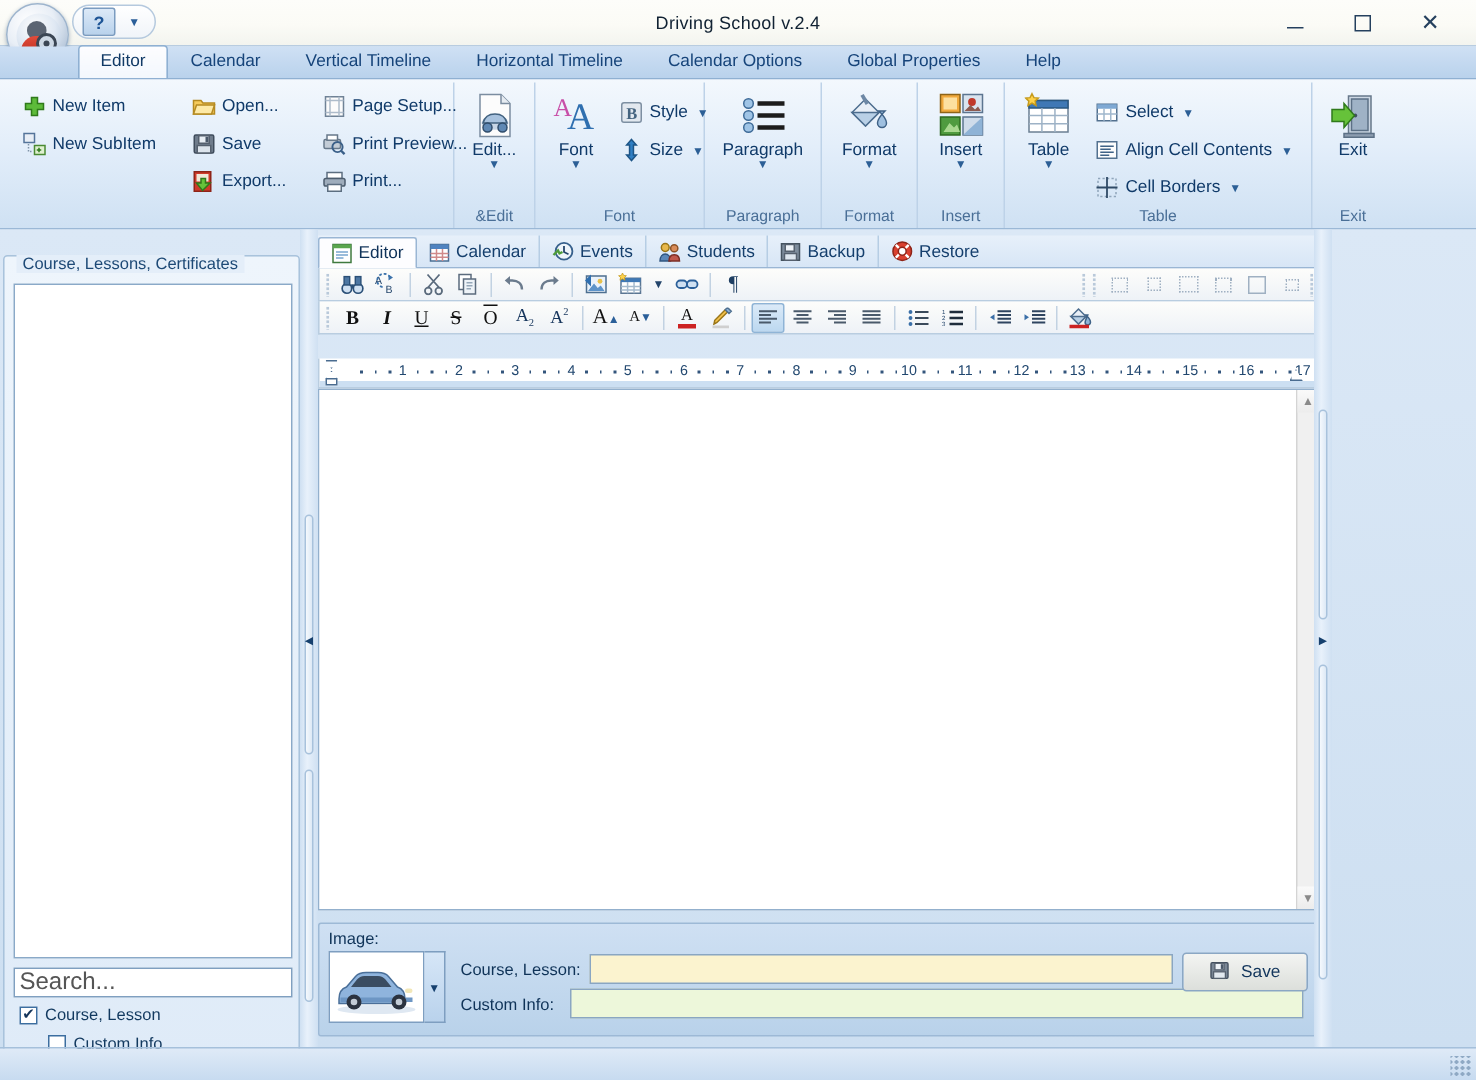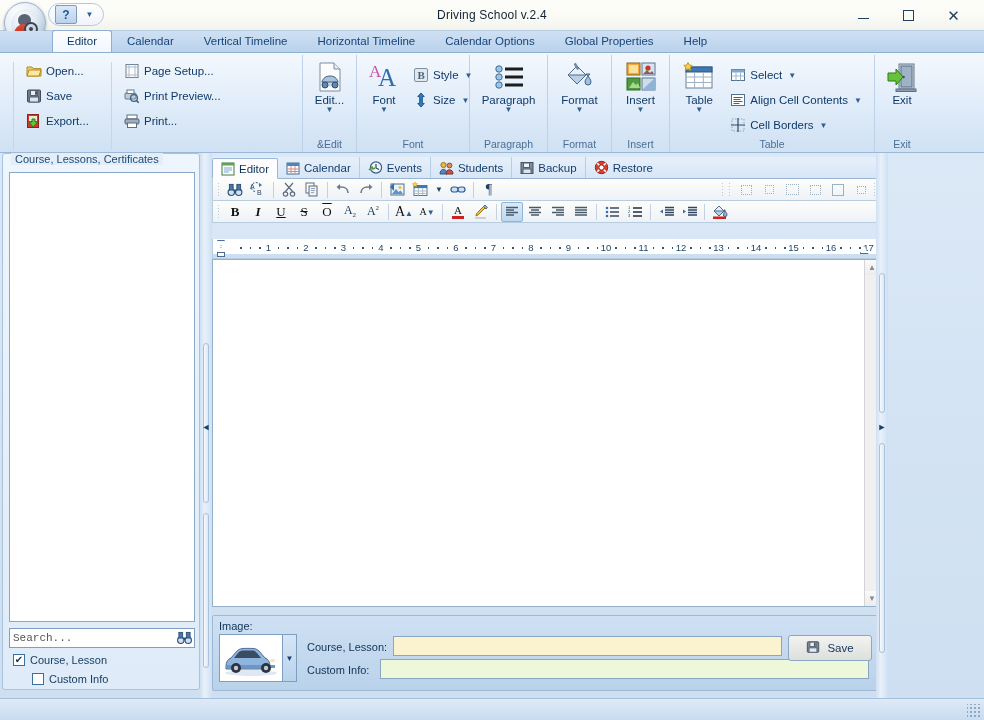--- a/index.html
+++ b/index.html
@@ -139,40 +139,40 @@
   .caret { font-size: 8px; line-height: 8px; color:#2c5f96; }
   .caret-i { font-size: 8px; color:#2c5f96; margin-left:2px;}
 
   
   .work {
     position:absolute; left:0; top:153px; width:984px; height:545px;
     background: linear-gradient(#dbe8f6, #cddff1);
   }
 
   
-  .leftpanel { position:absolute; left:2px; top:0; width:198px; height:537px; }
+  .leftpanel { position:absolute; left:2px; top:17px; width:198px; height:537px; }
   .groupbox {
     position:absolute; left:0; top:0; right:0; bottom:0;
     border:1px solid #a9c3dc; border-radius:3px;
     background: linear-gradient(#eef5fc, #dfebf8);
   }
   .gb-title {
     position:absolute; left:8px; top:-1px; padding:0 4px; font-size:11px; color:#1d4976;
     background: #e4eef9;
   }
   .listbox {
     position:absolute; background:#ffffff; border:1px solid #8aa9c8;
   }
   .searchrow {
     position:absolute; left:6px; width: 186px; height:20px;
     background:#fff; border:1px solid #7f9fc0; display:flex; align-items:center;
   }
   .searchrow input {
-    flex:1; border:none; outline:none; height:17px; font-size:11px; padding-left:3px;
-    color:#2a2a2a; font-family:Liberation Mono, monospace; background:transparent;
+    flex:1; border:none; outline:none; height:17px; font-size:16px; padding-left:3px;
+    color:#2a2a2a; font-family:Liberation Sans, sans-serif; background:transparent;
   }
   .searchrow input::placeholder { color:#555; }
   .searchbtn { width:20px; height:18px; display:flex; align-items:center; justify-content:center;}
   .chk { position:absolute; display:flex; align-items:center; gap:5px; font-size:11px; color:#12395f;}
   .chkbox {
     width:12px; height:12px; border:1px solid #3c6ea0; background:#fff;
     display:flex; align-items:center; justify-content:center; font-size:10px; color:#14345a;
     line-height:1;
   }
 
@@ -358,20 +358,41 @@
     <div class="rtab">Horizontal Timeline</div>
     <div class="rtab">Calendar Options</div>
     <div class="rtab">Global Properties</div>
     <div class="rtab">Help</div>
   </div>
 
   <div class="ribbon">
 
     <div class="rgroup" style="width:300px">
       <div class="rgroup-body">
+        <div class="col" style="width:104px">
+          <div class="sbtn">
+            <span class="ico">
+              <svg width="16" height="16" viewBox="0 0 16 16">
+                <path d="M6 2h4v4h4v4h-4v4H6v-4H2V6h4z" fill="#5dbb3a" stroke="#2f7a1b" stroke-width="1"></path>
+              </svg>
+            </span>
+            <span>New Item</span>
+          </div>
+          <div class="sbtn">
+            <span class="ico">
+              <svg width="16" height="16" viewBox="0 0 16 16">
+                <rect x="1" y="1" width="7" height="6" fill="#e8eef6" stroke="#54749a"></rect>
+                <path d="M4 8v5h3" fill="none" stroke="#7f93a8" stroke-dasharray="1 1"></path>
+                <rect x="8" y="9" width="7" height="6" fill="#dff0d0" stroke="#4a8a33"></rect>
+                <path d="M11 10.5v3M9.5 12h3" stroke="#2f7a1b"></path>
+              </svg>
+            </span>
+            <span>New SubItem</span>
+          </div>
+        </div>
         <div class="sep-v"></div>
         <div class="col" style="width:85px">
           <div class="sbtn">
             <span class="ico">
               <svg width="16" height="16" viewBox="0 0 16 16">
                 <path d="M1 4h5l1.3 1.6H15V13H1z" fill="#f6cb5c" stroke="#b58a22"></path>
                 <path d="M3 7h12l-2 6H1z" fill="#fde9a6" stroke="#b58a22"></path>
               </svg>
             </span>
             <span class="u-wrap">Open...</span>

